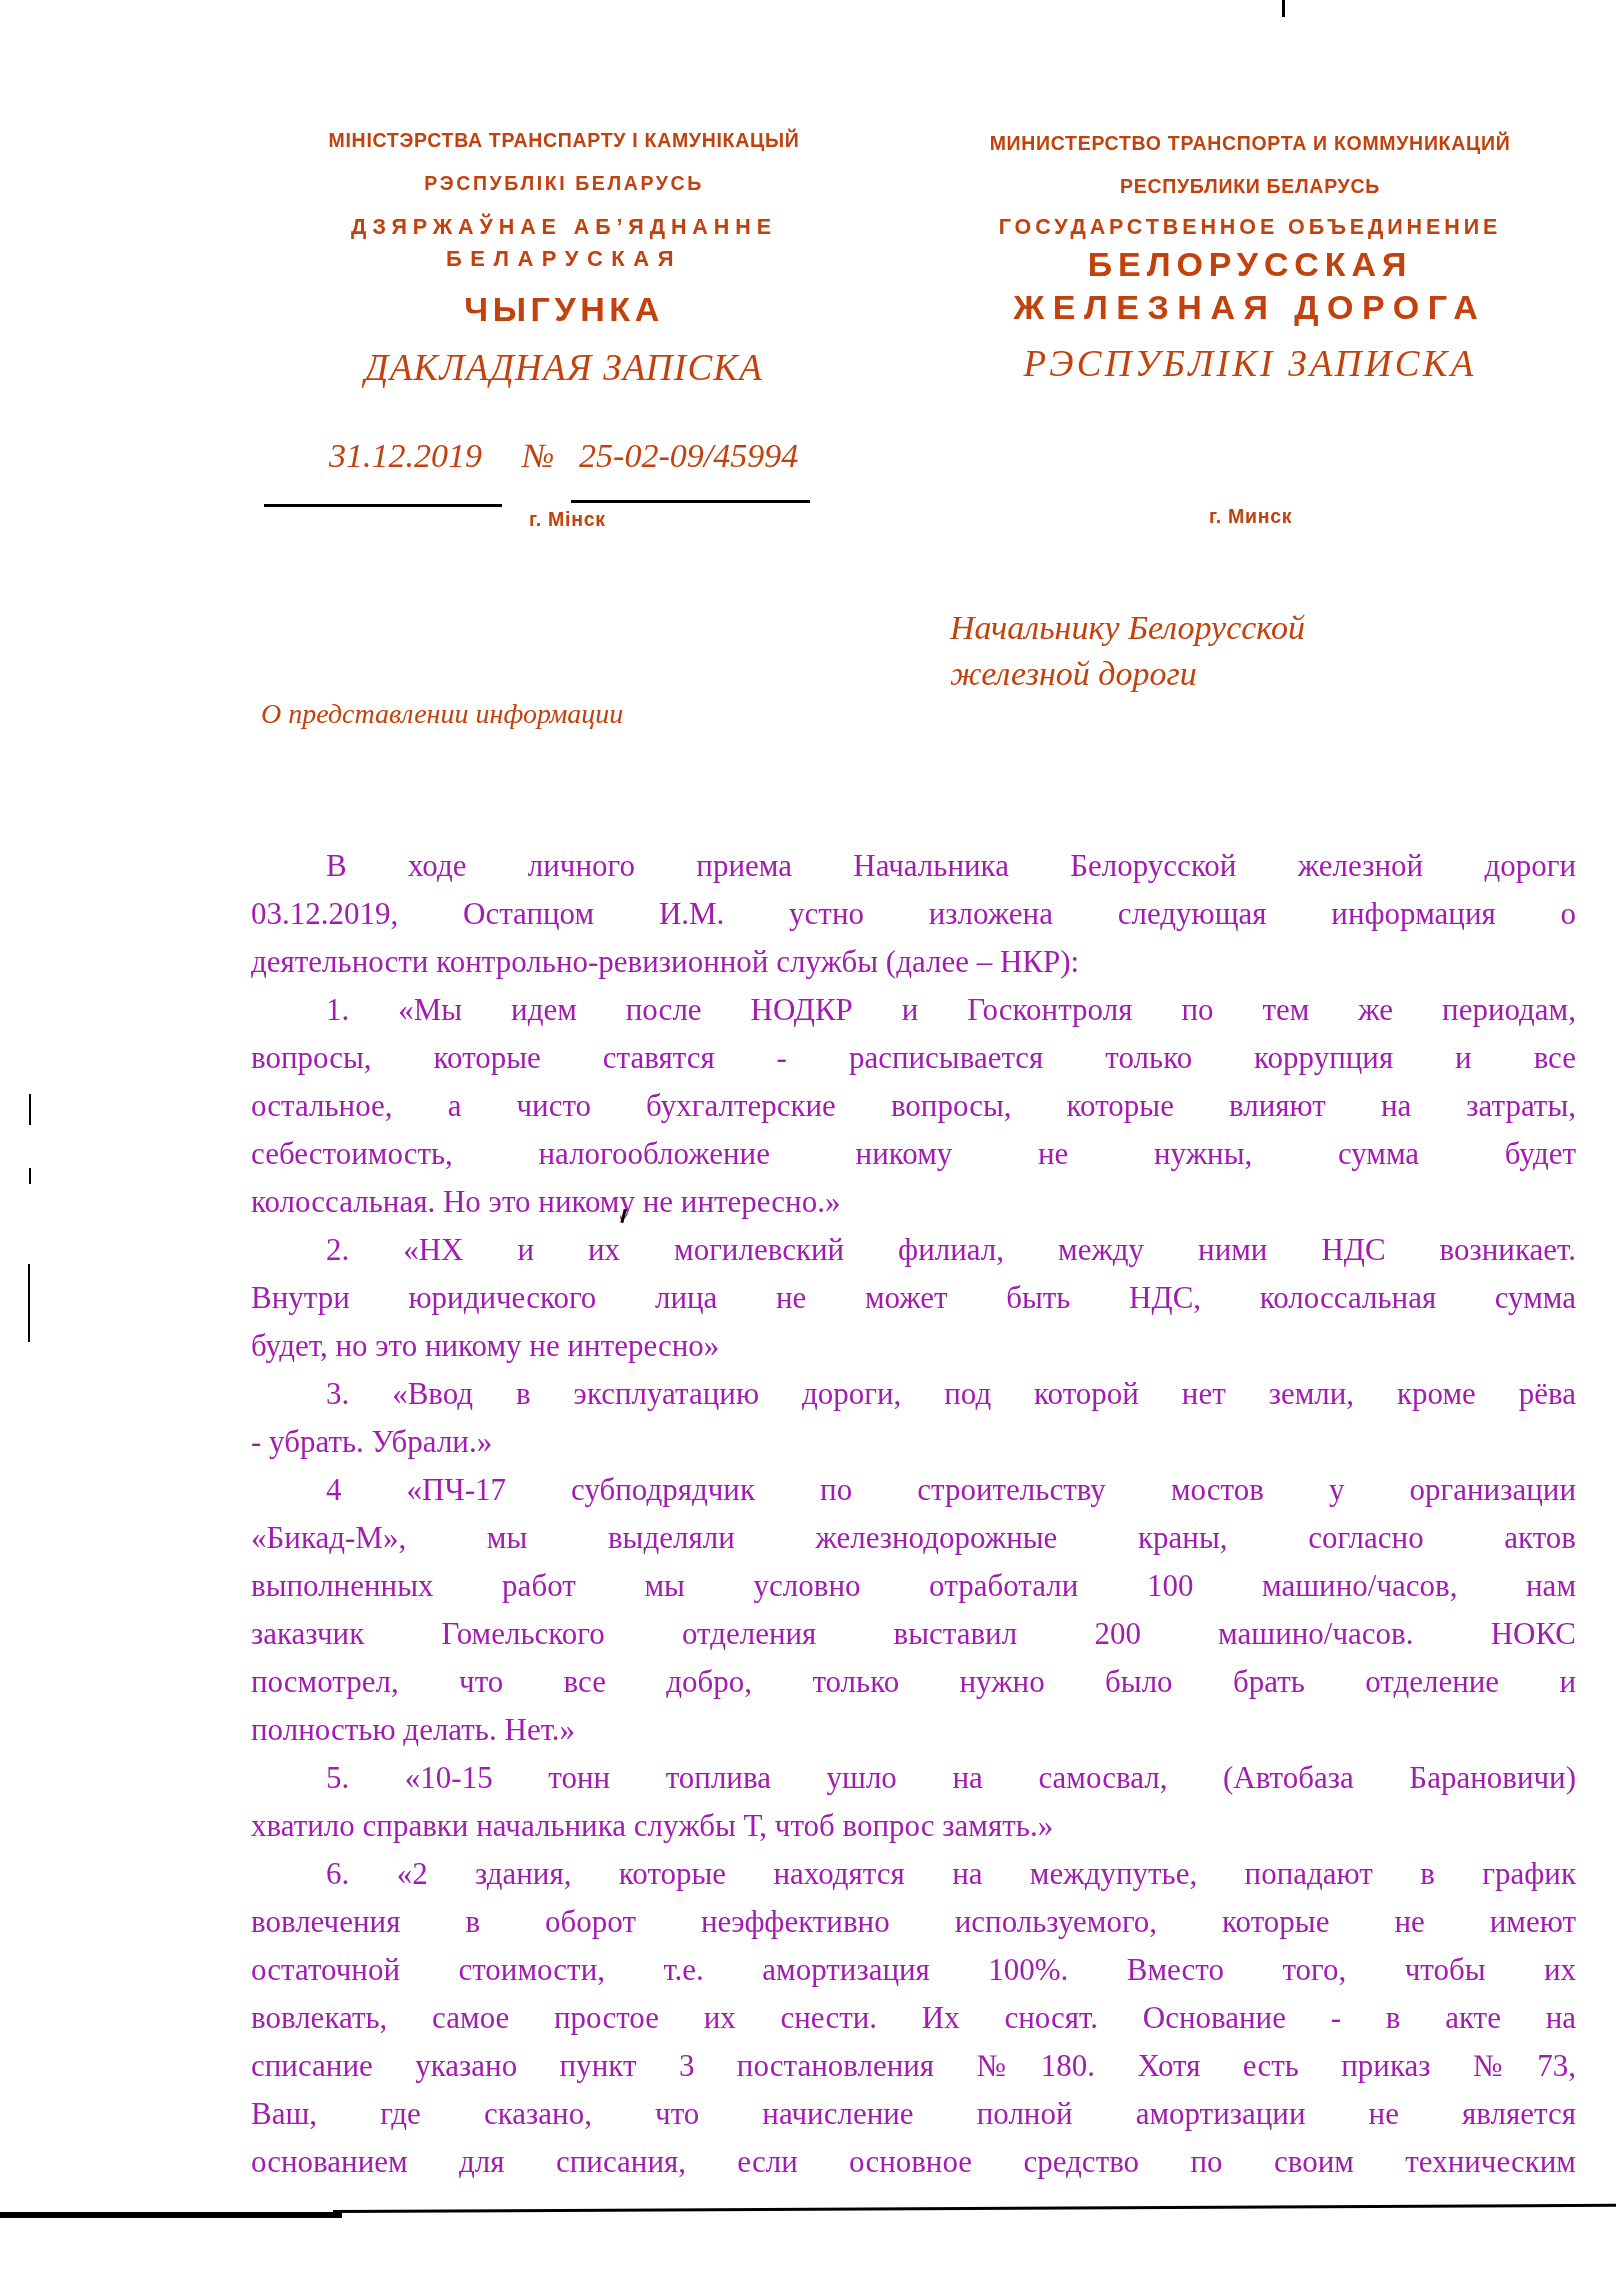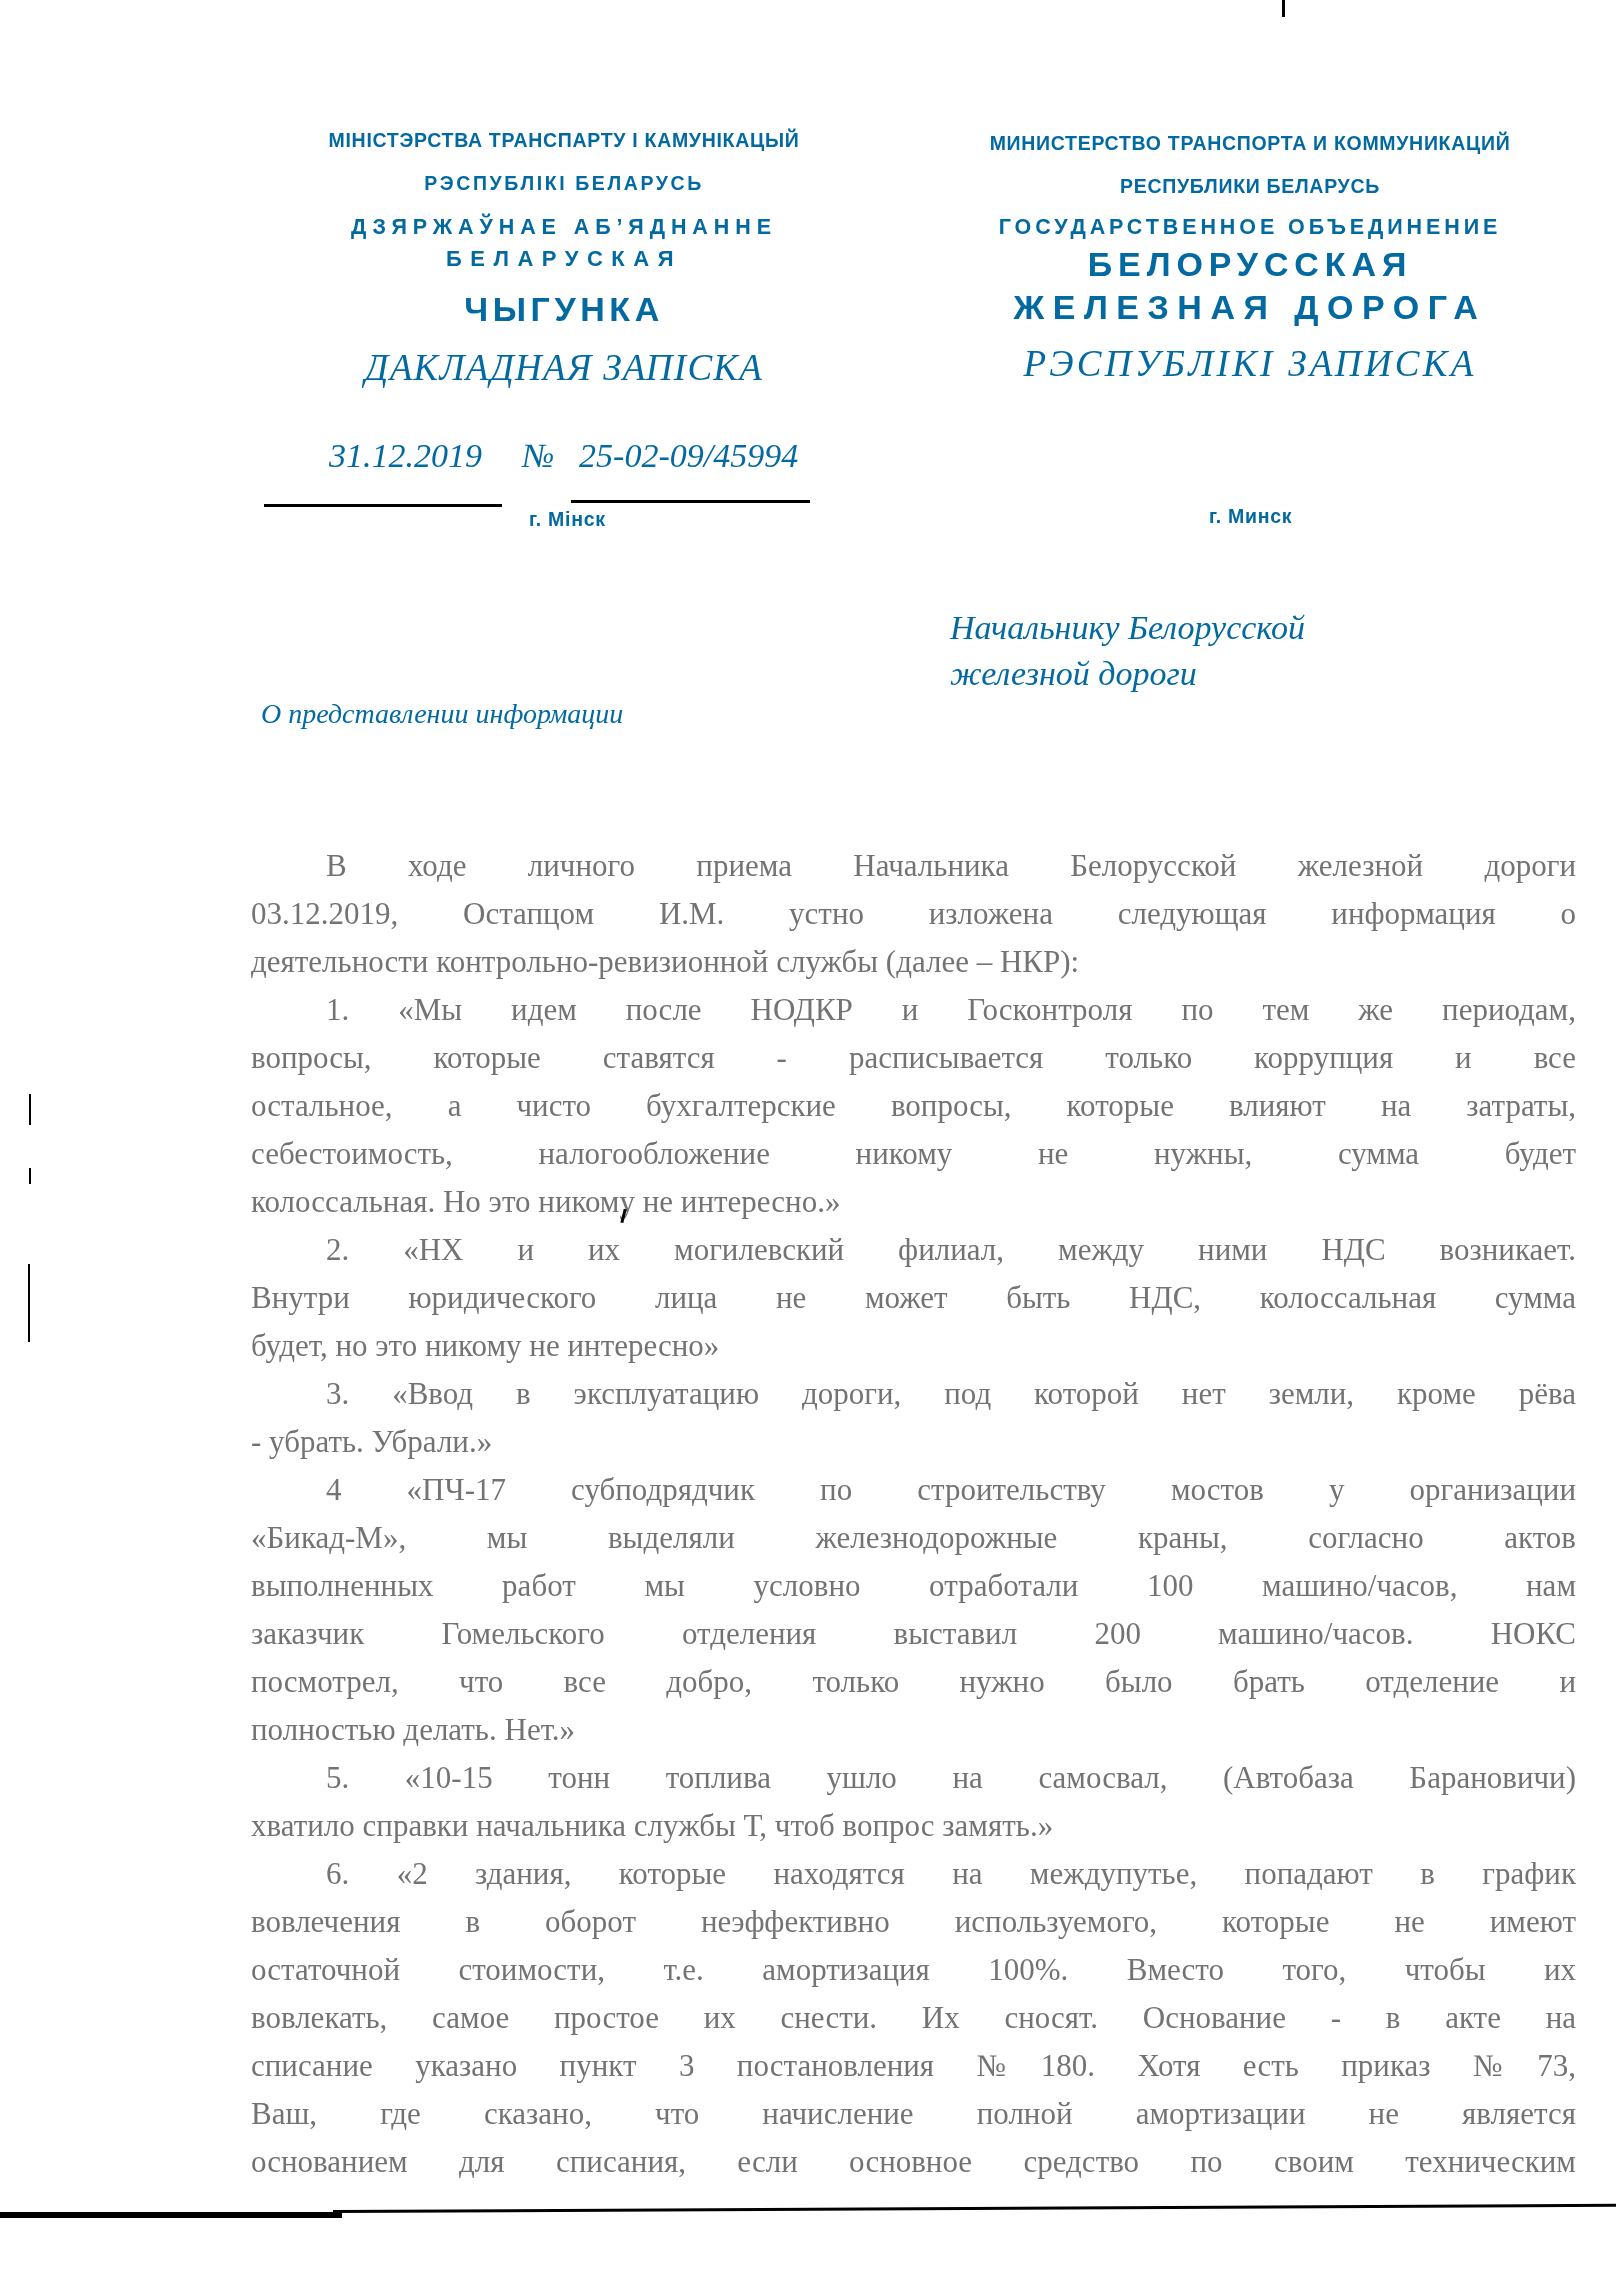--- a/index.html
+++ b/index.html
@@ -4,21 +4,21 @@
 <style>
   html, body { margin: 0; padding: 0; background: #888; }
   .page {
     position: relative;
     width: 1617px;
     height: 2284px;
     background: #ffffff;
     color: #000;
     overflow: hidden;
   }
-  .h { position: absolute; white-space: nowrap; color: #0369a1; }
+  .h { position: absolute; white-space: nowrap; color: #c2410c; }
   .sans  { font-family: "Liberation Sans", sans-serif; font-weight: 700; }
   .serif { font-family: "Liberation Serif", serif; font-weight: 400; font-style: italic; }
   .cL { left: 293px;  width: 542px; text-align: center; }
   .cR { left: 979px; width: 542px; text-align: center; }
 
   #hL1 { top: 129px; font-size: 19.5px; letter-spacing: 0.7px; }
   #hL2 { top: 172px; font-size: 19.5px; letter-spacing: 2.6px; }
   #hL3 { top: 215px; font-size: 21.5px; letter-spacing: 5.9px; }
   #hL4 { top: 246px; font-size: 22px; letter-spacing: 8.5px; }
   #hL5 { top: 290px; font-size: 34px; letter-spacing: 4.6px; }
@@ -43,21 +43,21 @@
   #cityR { left: 1209px; top: 505px; font-size: 19.5px; letter-spacing: 0.7px; }
 
   #addressee { left: 950px; top: 605px; font-size: 34px; line-height: 46px; }
   #subject   { left: 253px;  top: 698px; font-size: 28px; margin-left: 8px; }
 
   #bodyText {
     position: absolute;
     left: 251px; top: 842px; width: 1325px;
     font-family: "Liberation Serif", serif;
     font-size: 31px; line-height: 48px;
-    color: #737373;
+    color: #a21caf;
   }
   .bline { text-align: justify; text-align-last: justify; }
   .bline.endline { text-align-last: left; }
   .bline.indent { padding-left: 75px; }
 
   .art { position: absolute; background: #000; }
   #artTopTick { left: 1282px; top: 0; width: 2.6px; height: 17px; }
   #artMark1 { left: 29px; top: 1094px; width: 2px; height: 31px; }
   #artMark2 { left: 29px; top: 1168px; width: 2px; height: 15.6px; }
   #artMark3 { left: 28px; top: 1264px; width: 2px; height: 78px; }

